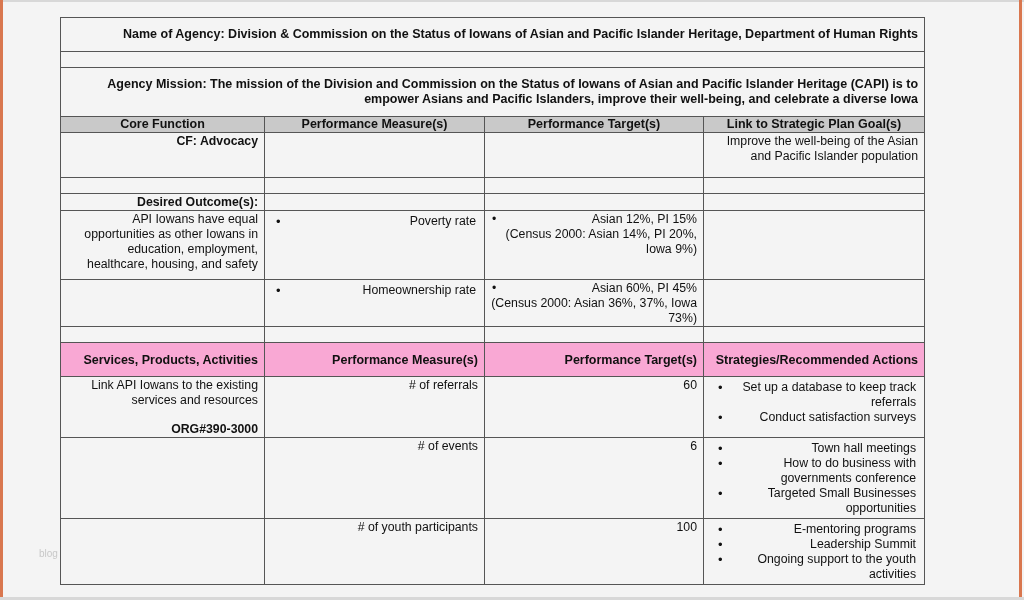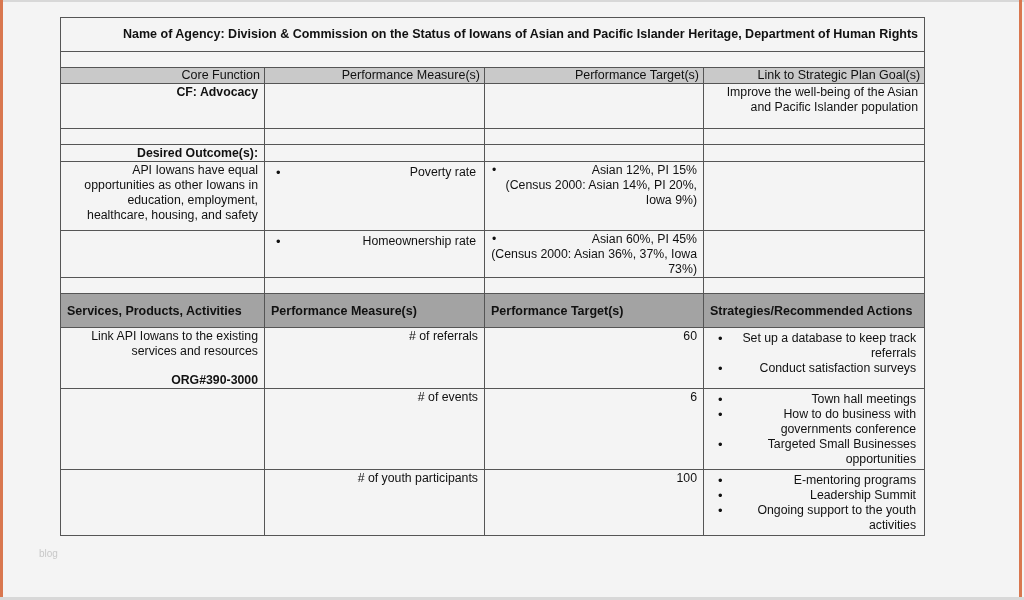--- a/index.html
+++ b/index.html
@@ -11,22 +11,22 @@
   .edge-right { position:absolute; left:1019px; top:0; width:3px; height:600px; background:#d9774f; }
   .edge-top { position:absolute; left:0; top:0; width:1024px; height:2px; background:#d8d8d8; }
   .edge-bottom { position:absolute; left:0; top:597px; width:1024px; height:3px; background:#d8d8d8; }
   .watermark { position:absolute; left:39px; top:548px; font-size:10px; color:#c8c8c8; }
 
   .doc { position:absolute; left:60px; top:17px; width:864px; }
   table { border-collapse:collapse; width:864px; table-layout:fixed; }
   td { border:1.5px solid #555; vertical-align:top; padding:1px 6px 0 6px; font-size:12.3px; line-height:15px;text-align:right; }
   col.c1 { width:204px; } col.c2 { width:220px; } col.c3 { width:219px; } col.c4 { width:221px; }
   .b { font-weight:bold; }
-  .hdr td { background:#c9c9c9; font-weight:normal; text-align:right; padding:0 4px; font-size:12.5px; }
-  .hdr2 td { background:#a3a3a3; font-weight:bold; text-align:left; vertical-align:middle; font-size:12.5px; }
+  .hdr td { background:#c9c9c9; font-weight:bold; text-align:center; padding:0 4px; font-size:12.5px; }
+  .hdr2 td { background:#f9a8d4; font-weight:bold; text-align:right; vertical-align:middle; font-size:12.5px; }
   .top-row td { padding:8px 6px; font-weight:bold; font-size:12.5px; }
   ul { margin:2px; padding:0; list-style:none; }
   li { position:relative; padding-left:24px; }
   li::before { content:"\2022"; position:absolute; left:3px; top:0; font-size:13px; }
   .measure li { padding-left:24px; }
   .target-bullet { position:relative; padding-left:24px; }
   .target-bullet::before { content:"\2022"; position:absolute; left:1px; }
   .strat ul li { padding-left:24px; }
   .strat ul li::before { left:6px; }
 </style>
@@ -48,20 +48,23 @@
         <col class="c4">
       </colgroup>
 
     <tbody>
         <tr class="top-row" style="height:34px">
       <td colspan="4" style="padding-top:9px">Name of Agency: Division &amp; Commission on the Status of Iowans of Asian and Pacific Islander Heritage, Department of Human Rights</td>
     </tr>
     <tr style="height:16px">
           <td colspan="4"></td>
         </tr>
+    <tr style="height:49px">
+      <td colspan="4" class="b" style="padding-top:9px;font-size:12.5px">Agency Mission: The mission of the Division and Commission on the Status of Iowans of Asian and Pacific Islander Heritage (CAPI) is to empower Asians and Pacific Islanders, improve their well-being, and celebrate a diverse Iowa</td>
+    </tr>
 
     <tr class="hdr" style="height:15px">
       <td>Core Function</td>
       <td>Performance Measure(s)</td>
       <td>Performance Target(s)</td>
       <td>Link to Strategic Plan Goal(s)</td>
     </tr>
 
     <tr style="height:45px">
       <td class="b">CF: Advocacy</td>

